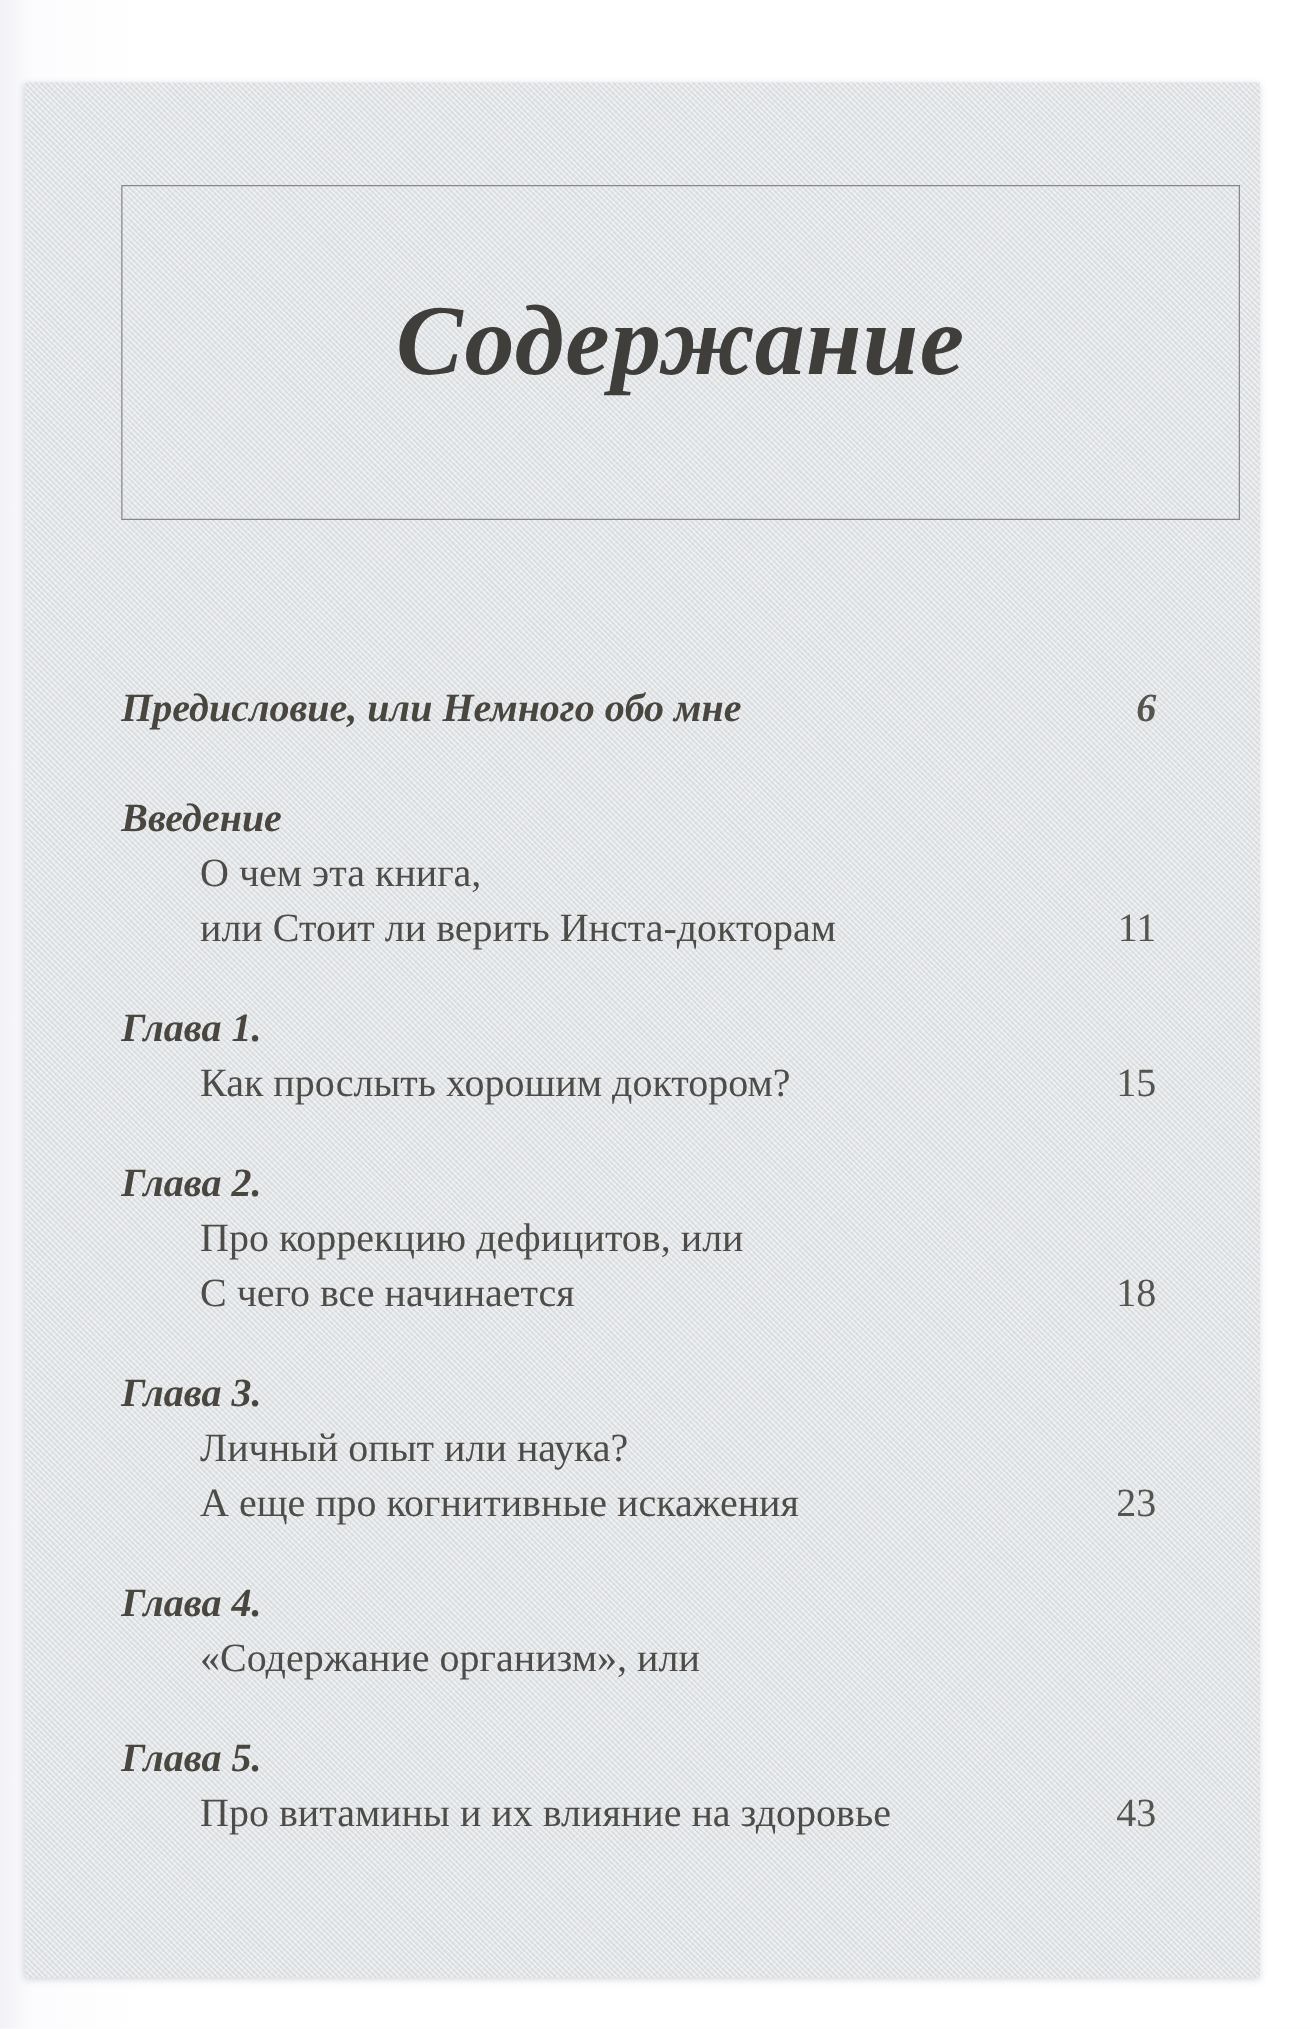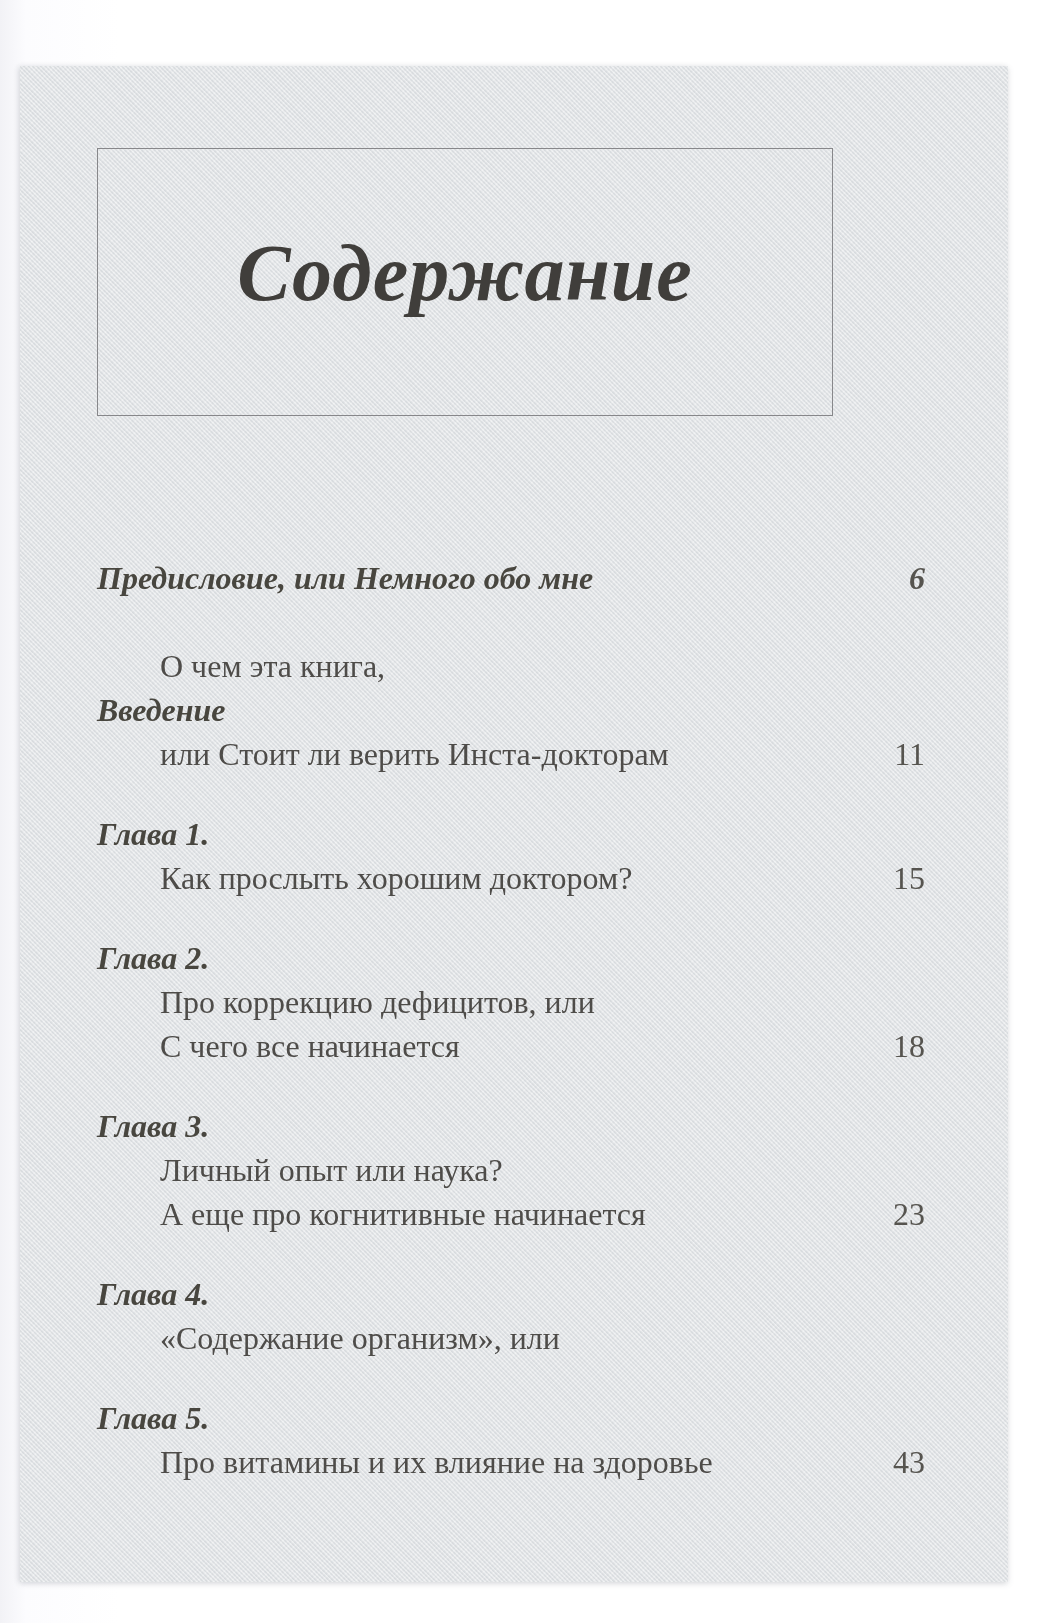--- a/index.html
+++ b/index.html
@@ -36,21 +36,21 @@
         rgba(208,212,216,0.12) 2px,
         rgba(208,212,216,0.0) 4px),
       #e6e8ea;
     box-shadow: 0 2px 6px rgba(90,95,110,0.18), -2px 0 5px rgba(90,95,110,0.10);
   }
   
   .title-box {
     position: absolute;
     left: 77px;
     top: 82px;
-    width: 736px;
+    width: 895px;
     height: 268px;
     border: 1px solid #87878a;
     box-sizing: border-box;
     display: flex;
     align-items: center;
     justify-content: center;
     padding-bottom: 18px;
   }
   .title-box .title {
     font-size: 80px;
@@ -63,21 +63,21 @@
   
   .toc {
     position: absolute;
     left: 77px;
     top: 478px;
     width: 828px;
     color: #4e4c49;
     font-size: 32px;
   }
   .group { margin-top: 36px; }
-  .group:first-child { margin-top: 12px; }
+  .group:first-child { margin-top: 0; }
   .group.gap-large { margin-top: 44px; }
   .row {
     display: flex;
     justify-content: space-between;
     align-items: baseline;
     line-height: 44px;
     white-space: nowrap;
   }
   .row .txt { flex: 1 1 auto; overflow: visible; }
   .header-row .txt {
@@ -110,26 +110,26 @@
     <div class="toc">
 
       <div class="group">
         <div class="row header-row">
           <span class="txt">Предисловие, или Немного обо мне</span>
           <span class="pagenum">6</span>
         </div>
       </div>
 
       <div class="group gap-large">
+        <div class="row header-row">
+          <span class="txt">Введение</span>
+        </div>
         <div class="row sub">
           <span class="txt">О чем эта книга,</span>
           <span class="pagenum"></span>
-        </div>
-        <div class="row header-row">
-          <span class="txt">Введение</span>
         </div>
         <div class="row sub">
           <span class="txt">или Стоит ли верить Инста-докторам</span>
           <span class="pagenum">11</span>
         </div>
       </div>
 
       <div class="group">
         <div class="row header-row">
           <span class="txt">Глава 1.</span>
@@ -156,21 +156,21 @@
 
       <div class="group">
         <div class="row header-row">
           <span class="txt">Глава 3.</span>
         </div>
         <div class="row sub">
           <span class="txt">Личный опыт или наука?</span>
           <span class="pagenum"></span>
         </div>
         <div class="row sub">
-          <span class="txt">А еще про когнитивные начинается</span>
+          <span class="txt">А еще про когнитивные искажения</span>
           <span class="pagenum">23</span>
         </div>
       </div>
 
       <div class="group">
         <div class="row header-row">
           <span class="txt">Глава 4.</span>
         </div>
         <div class="row sub">
           <span class="txt">«Содержание организм», или</span>

